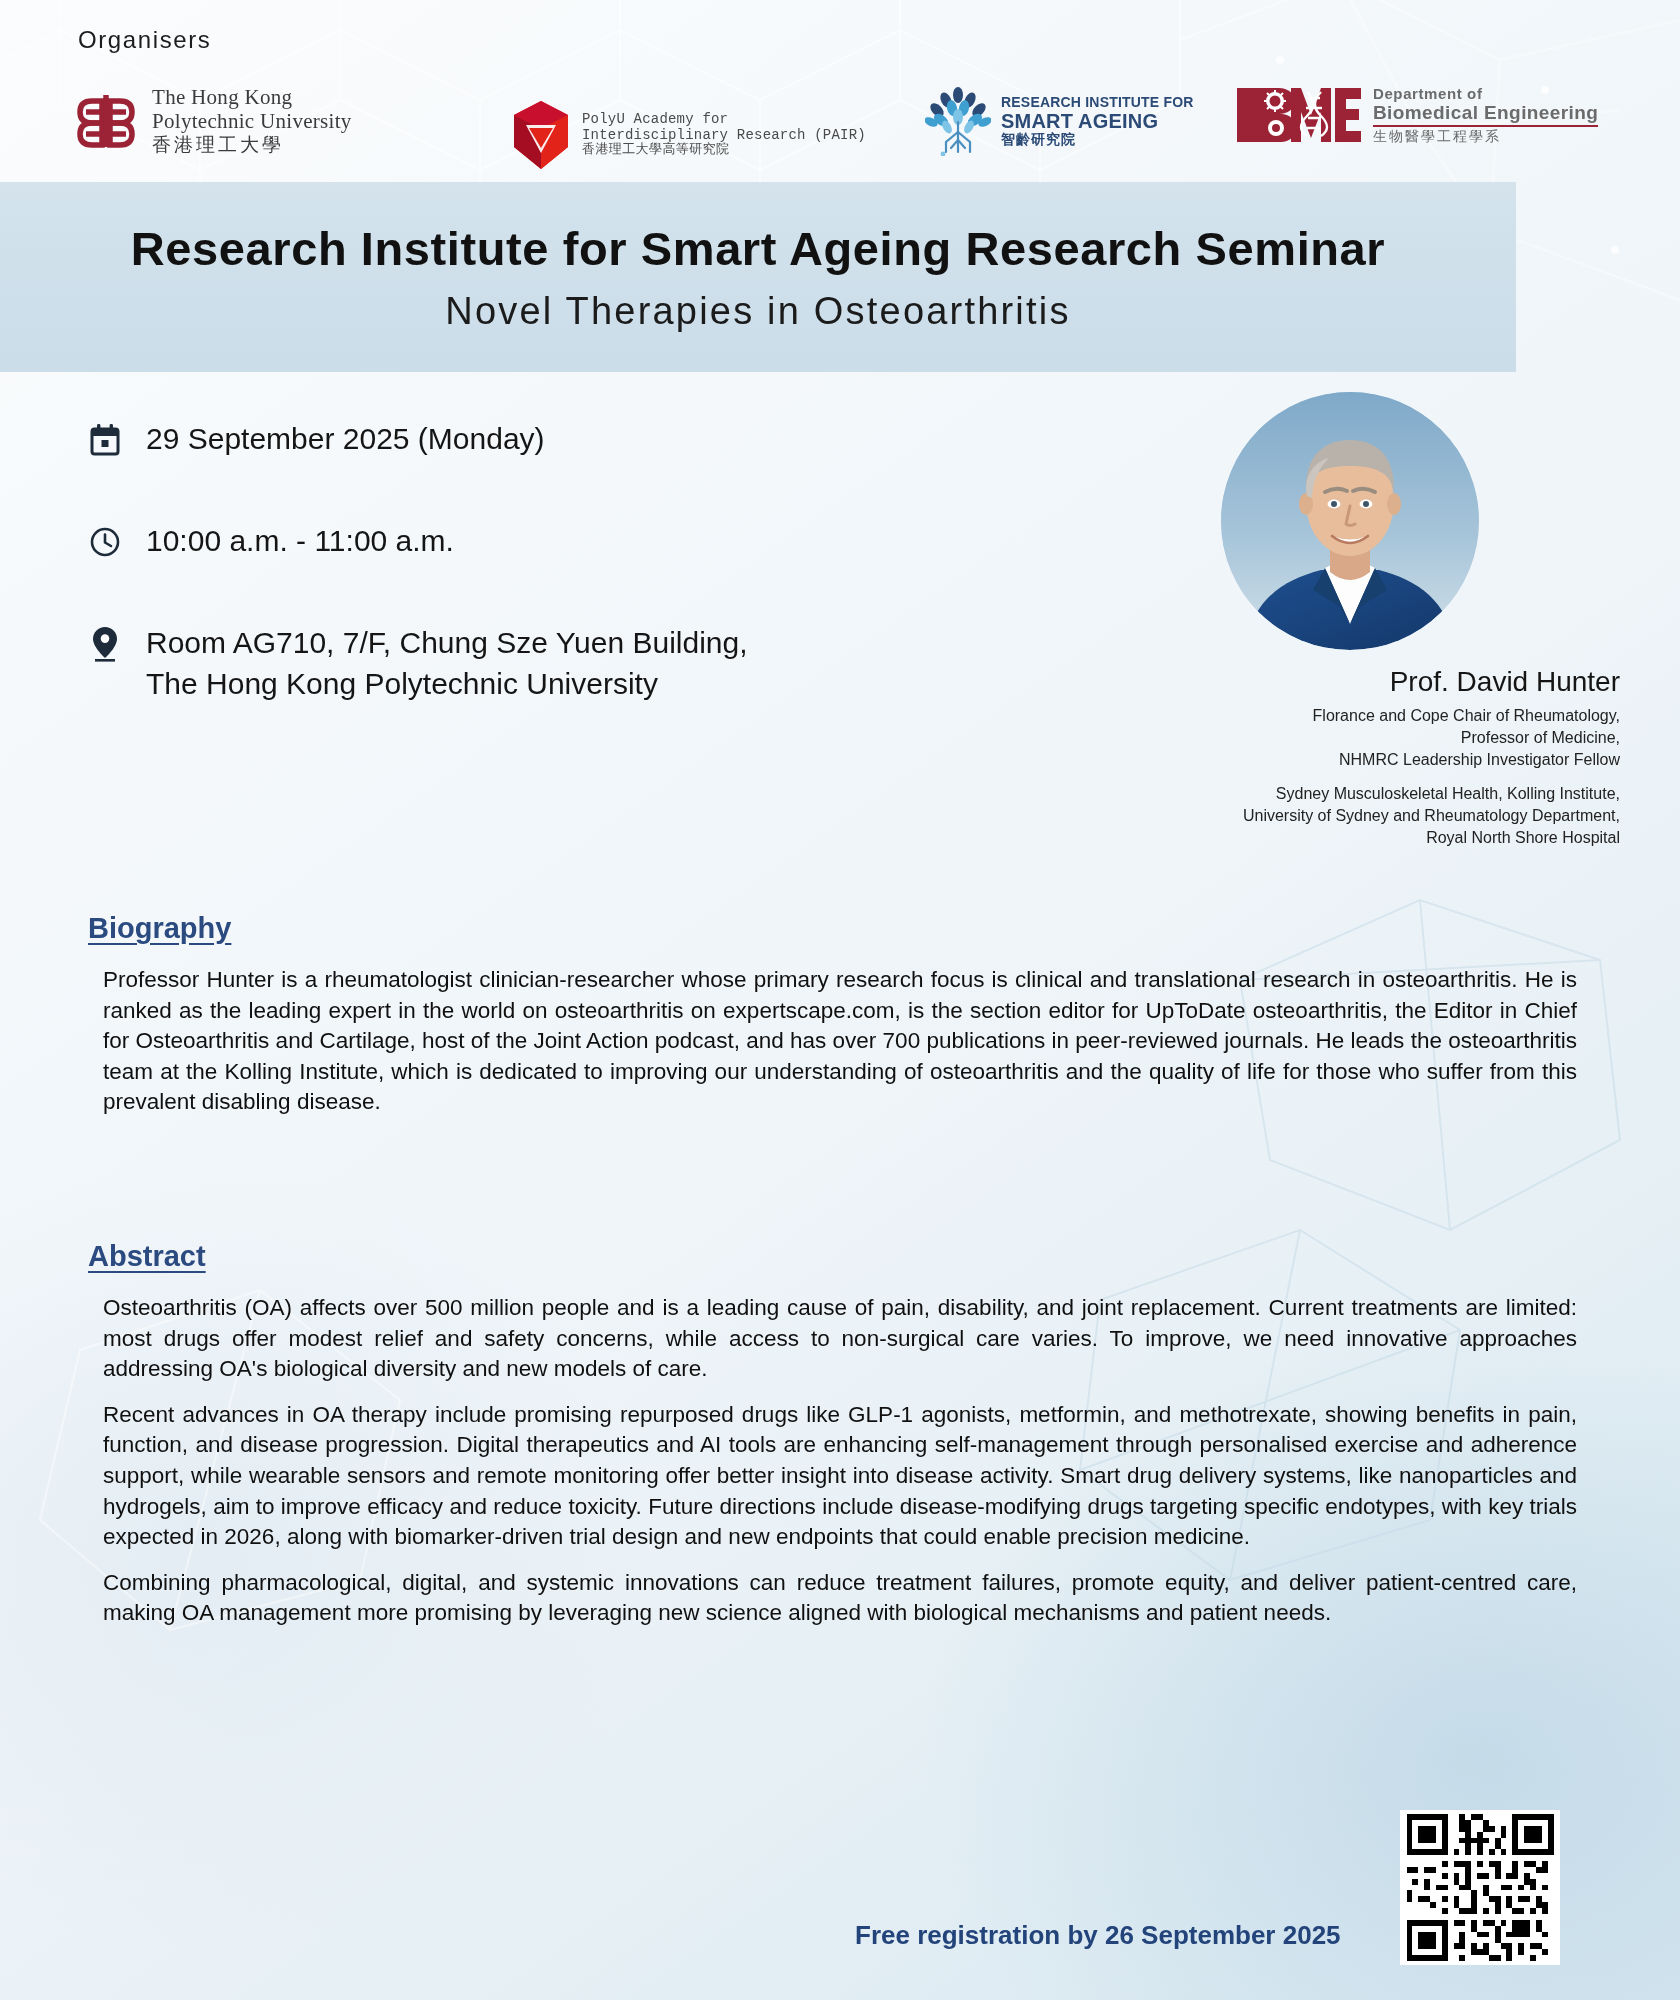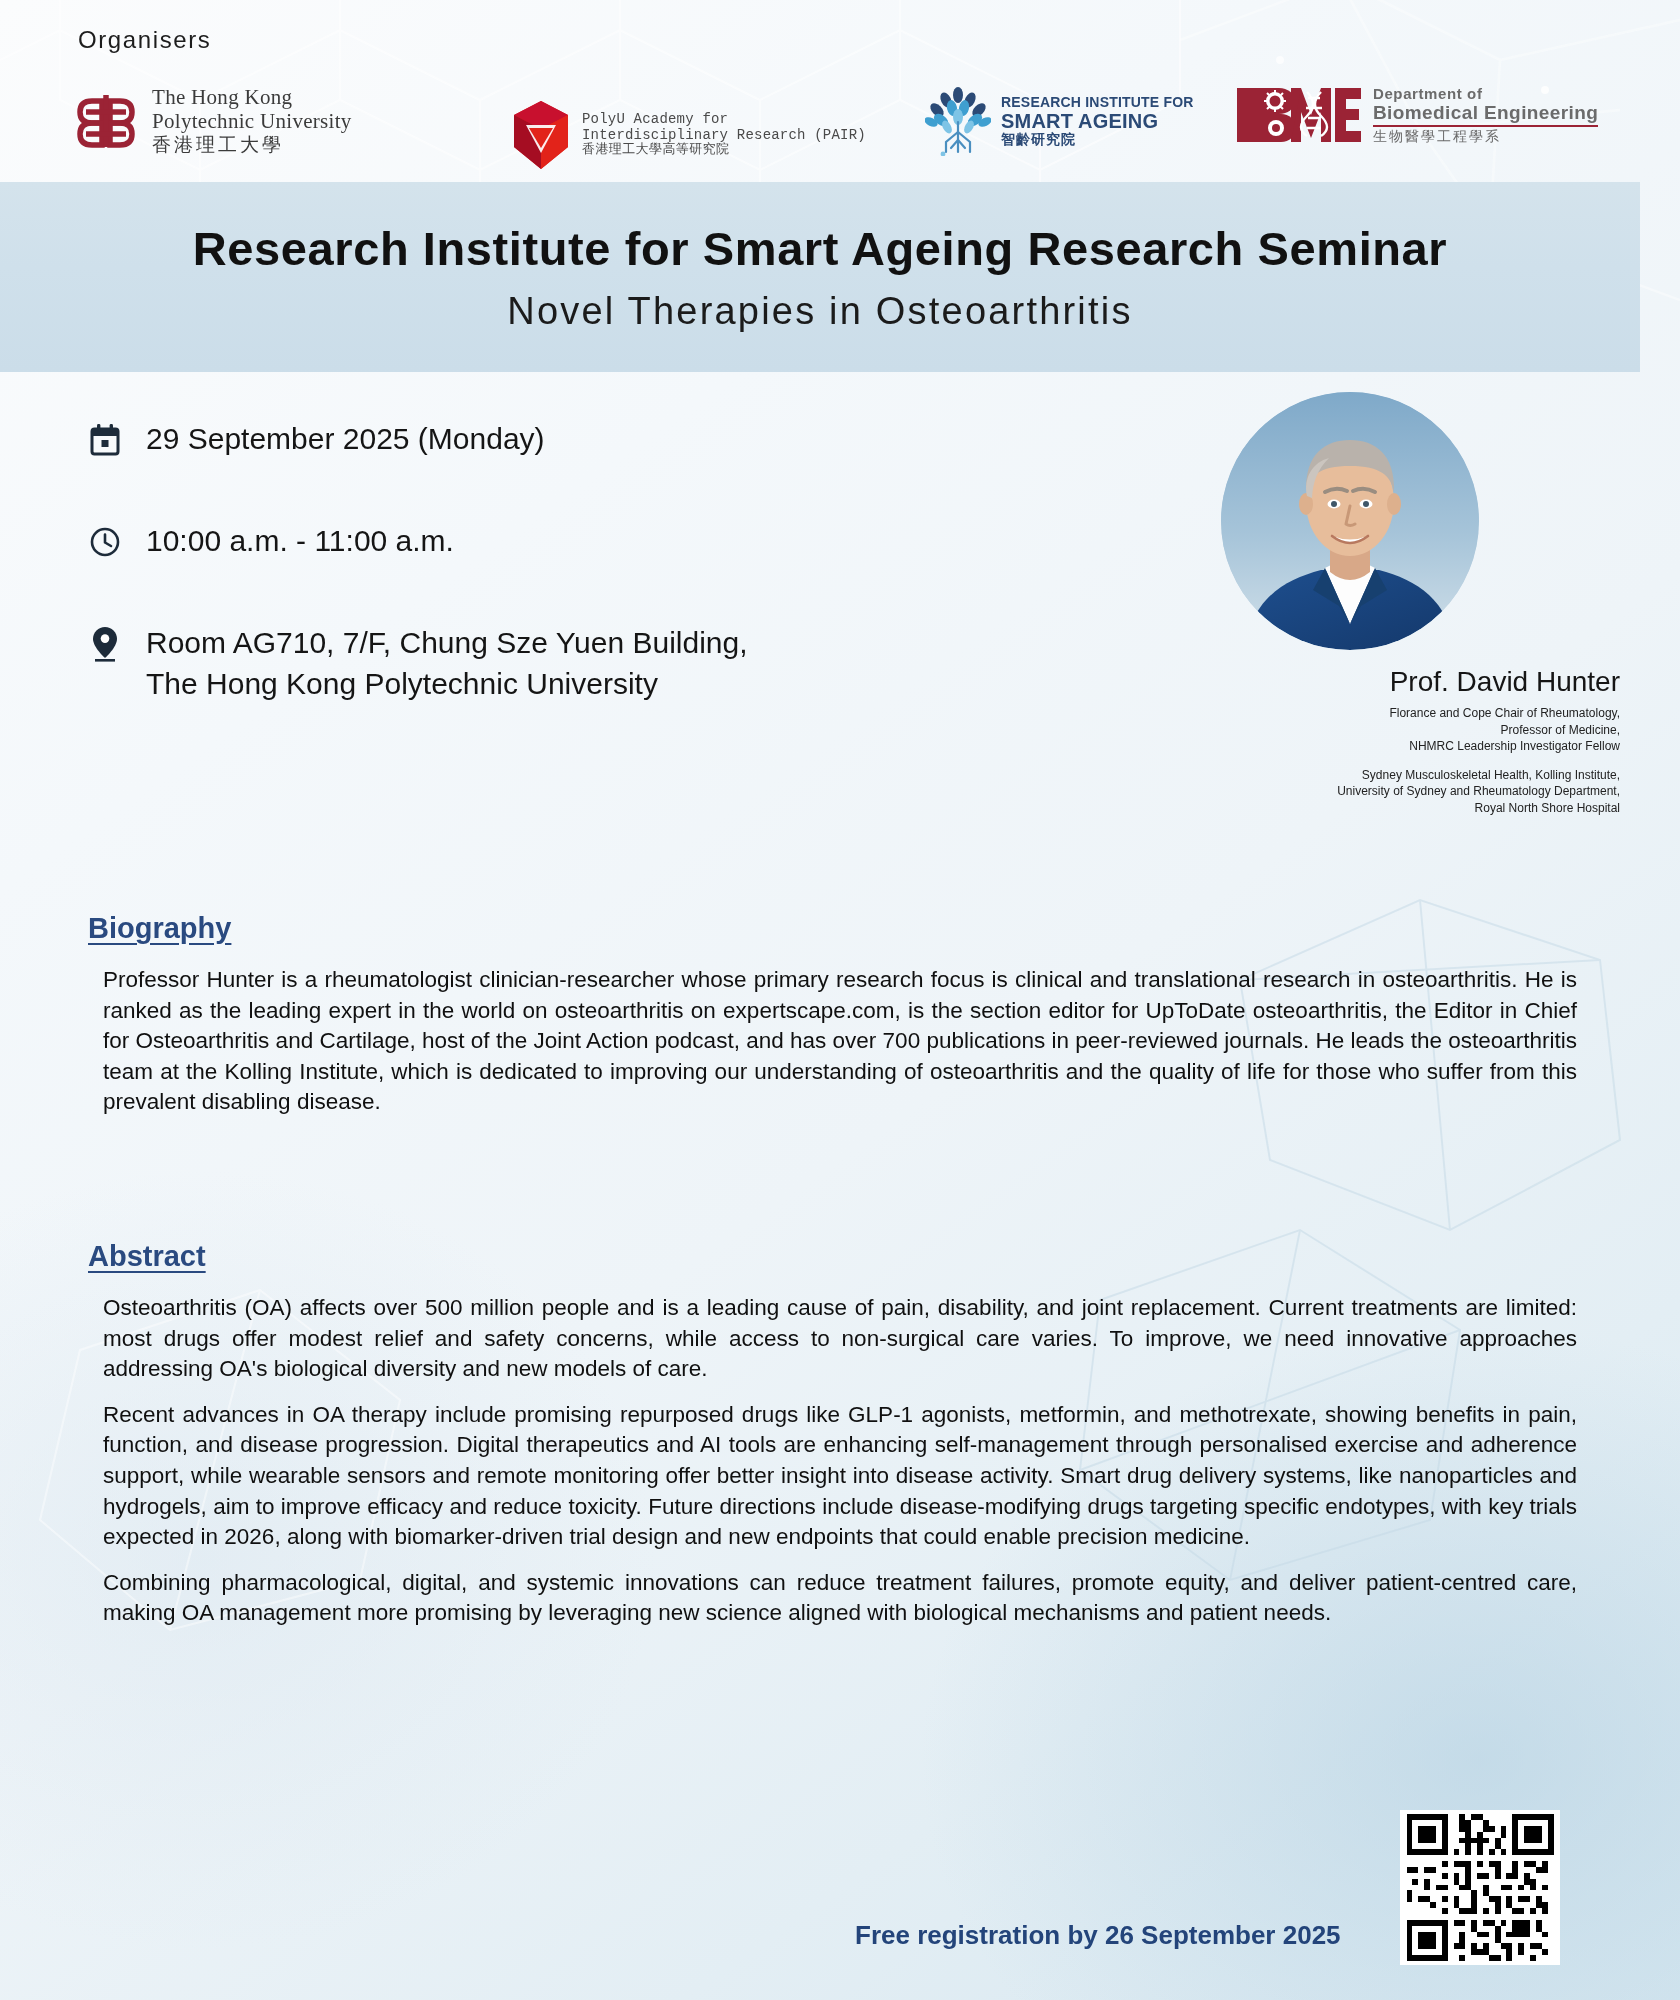--- a/index.html
+++ b/index.html
@@ -147,21 +147,21 @@
     font-size: 14px;
     letter-spacing: 2px;
     white-space: nowrap;
   }
 
   
   .title-banner {
     position: absolute;
     left: 0;
     top: 182px;
-    width: 1640px;
+    width: 1516px;
     height: 190px;
     background: linear-gradient(180deg, #d4e3ec 0%, #cfe0eb 45%, #cbdde9 100%);
     display: flex;
     flex-direction: column;
     align-items: center;
     justify-content: center;
   }
   .title-main {
     font-size: 47px;
     font-weight: bold;
@@ -225,21 +225,21 @@
     overflow: hidden;
     position: relative;
     background: linear-gradient(170deg, #8fb4d0 0%, #a8c5da 40%, #cfdfe9 100%);
   }
   .speaker-name {
     font-size: 28px;
     color: #151515;
     margin-bottom: 7px;
   }
   .speaker-line {
-    font-size: 12px;
+    font-size: 16px;
     color: #222222;
     line-height: 1.38;
   }
   .speaker-gap { height: 12px; }
 
   
   .section {
     position: absolute;
     left: 88px;
     width: 1504px;

